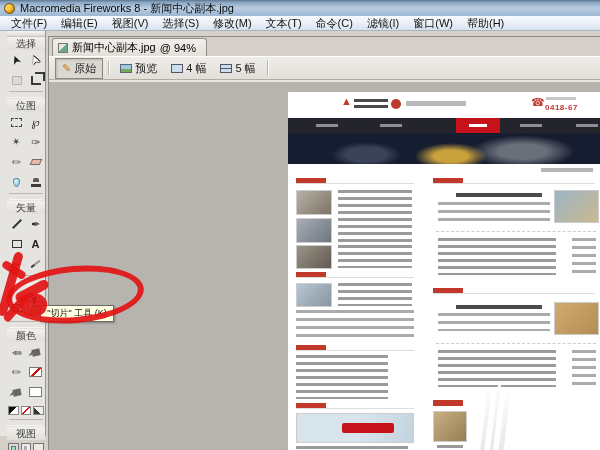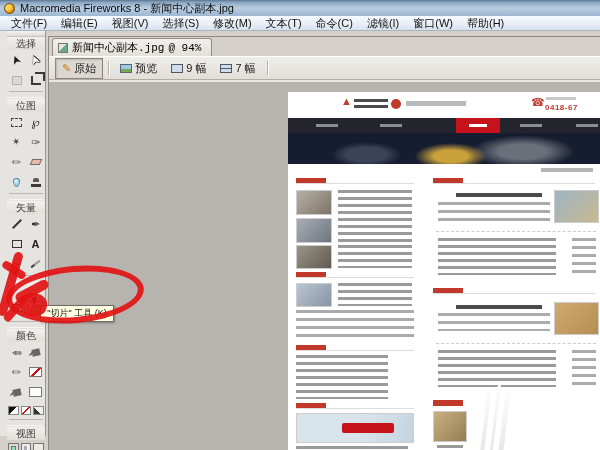--- a/index.html
+++ b/index.html
@@ -71,21 +71,21 @@
   .mini3.swap { background:linear-gradient(45deg,#333 40%,#eee 40%); }
   .mode { width:12px; height:11px; border:1px solid #777; background:#eceae6; display:inline-block; margin:0 1px; position:relative; }
   .mode.m1 { background:#dcd9d3; } .mode.m1::after { content:""; position:absolute; inset:2px; background:#9db; border:1px solid #678; }
   .mode.m2::after { content:""; position:absolute; inset:2px; border-left:3px solid #aab; background:#fff; }
 
   
   .docarea { position:absolute; left:46px; top:31px; right:0; bottom:0; background:#d5d1ca; }
   .docwin { position:absolute; left:2px; top:5px; right:0; bottom:0; border-left:1px solid #8d897f; border-top:1px solid #8d897f; background:#e9e6e1; }
   .tabbar { height:19px; background:#d5d1ca; display:flex; align-items:flex-end; padding-left:3px; }
   .tab { height:18px; background:linear-gradient(#f2f0ec,#e3e0da); border:1px solid #928e85; border-bottom:none;
-    border-radius:3px 3px 0 0; display:flex; align-items:center; padding:0 10px 0 5px; gap:4px;font-family:Liberation Mono, monospace; }
+    border-radius:3px 3px 0 0; display:flex; align-items:center; padding:0 10px 0 5px; gap:4px; }
   .tab-ic { width:10px; height:10px; background:linear-gradient(135deg,#e8e4da 50%,#6a8 50%); border:1px solid #777; }
   .viewbar { height:24px; background:linear-gradient(#efede9,#e2dfd9); border-top:1px solid #fff; border-bottom:1px solid #b2aea6;
     display:flex; align-items:center; padding-left:6px; gap:2px; }
   .vbtn { display:flex; align-items:center; gap:3px; padding:2px 6px; color:#222; }
   .vbtn.sel { border:1px solid #8a867c; background:#dbd8d1; box-shadow:1px 1px 2px rgba(0,0,0,.15) inset; }
   .vsep { width:1px; height:14px; background:#b5b1a9; margin:0 3px; box-shadow:1px 0 0 #fff; }
   .ic-orig { display:inline-block; font-size:11px; color:#c67d14; font-style:normal; }
   .ic-preview { width:12px; height:9px; background:linear-gradient(#9ec8e8 55%,#79a85a 55%); border:1px solid #567; display:inline-block; }
   .ic-2up { width:12px; height:9px; border:1px solid #556; background:linear-gradient(to right,#cde 48%,#556 48%,#556 52%,#cde 52%); display:inline-block; }
   .ic-4up { width:12px; height:9px; border:1px solid #556; display:inline-block;
@@ -310,25 +310,25 @@
         <i class="ic-orig">✎</i>
         <span>原始</span>
       </span>
       <span class="vsep"></span>
       <span class="vbtn">
         <i class="ic-preview"></i>
         <span>预览</span>
       </span>
       <span class="vbtn">
         <i class="ic-2up"></i>
-        <span>9 幅</span>
+        <span>4 幅</span>
       </span>
       <span class="vbtn">
         <i class="ic-4up"></i>
-        <span>7 幅</span>
+        <span>5 幅</span>
       </span>
       <span class="vsep"></span>
     </div>
 
     <div class="canvas">
       <div class="page">
 
         <div class="pg-header">
           <span class="logo-tri">▲</span>
           <span class="logo-txt"></span>

